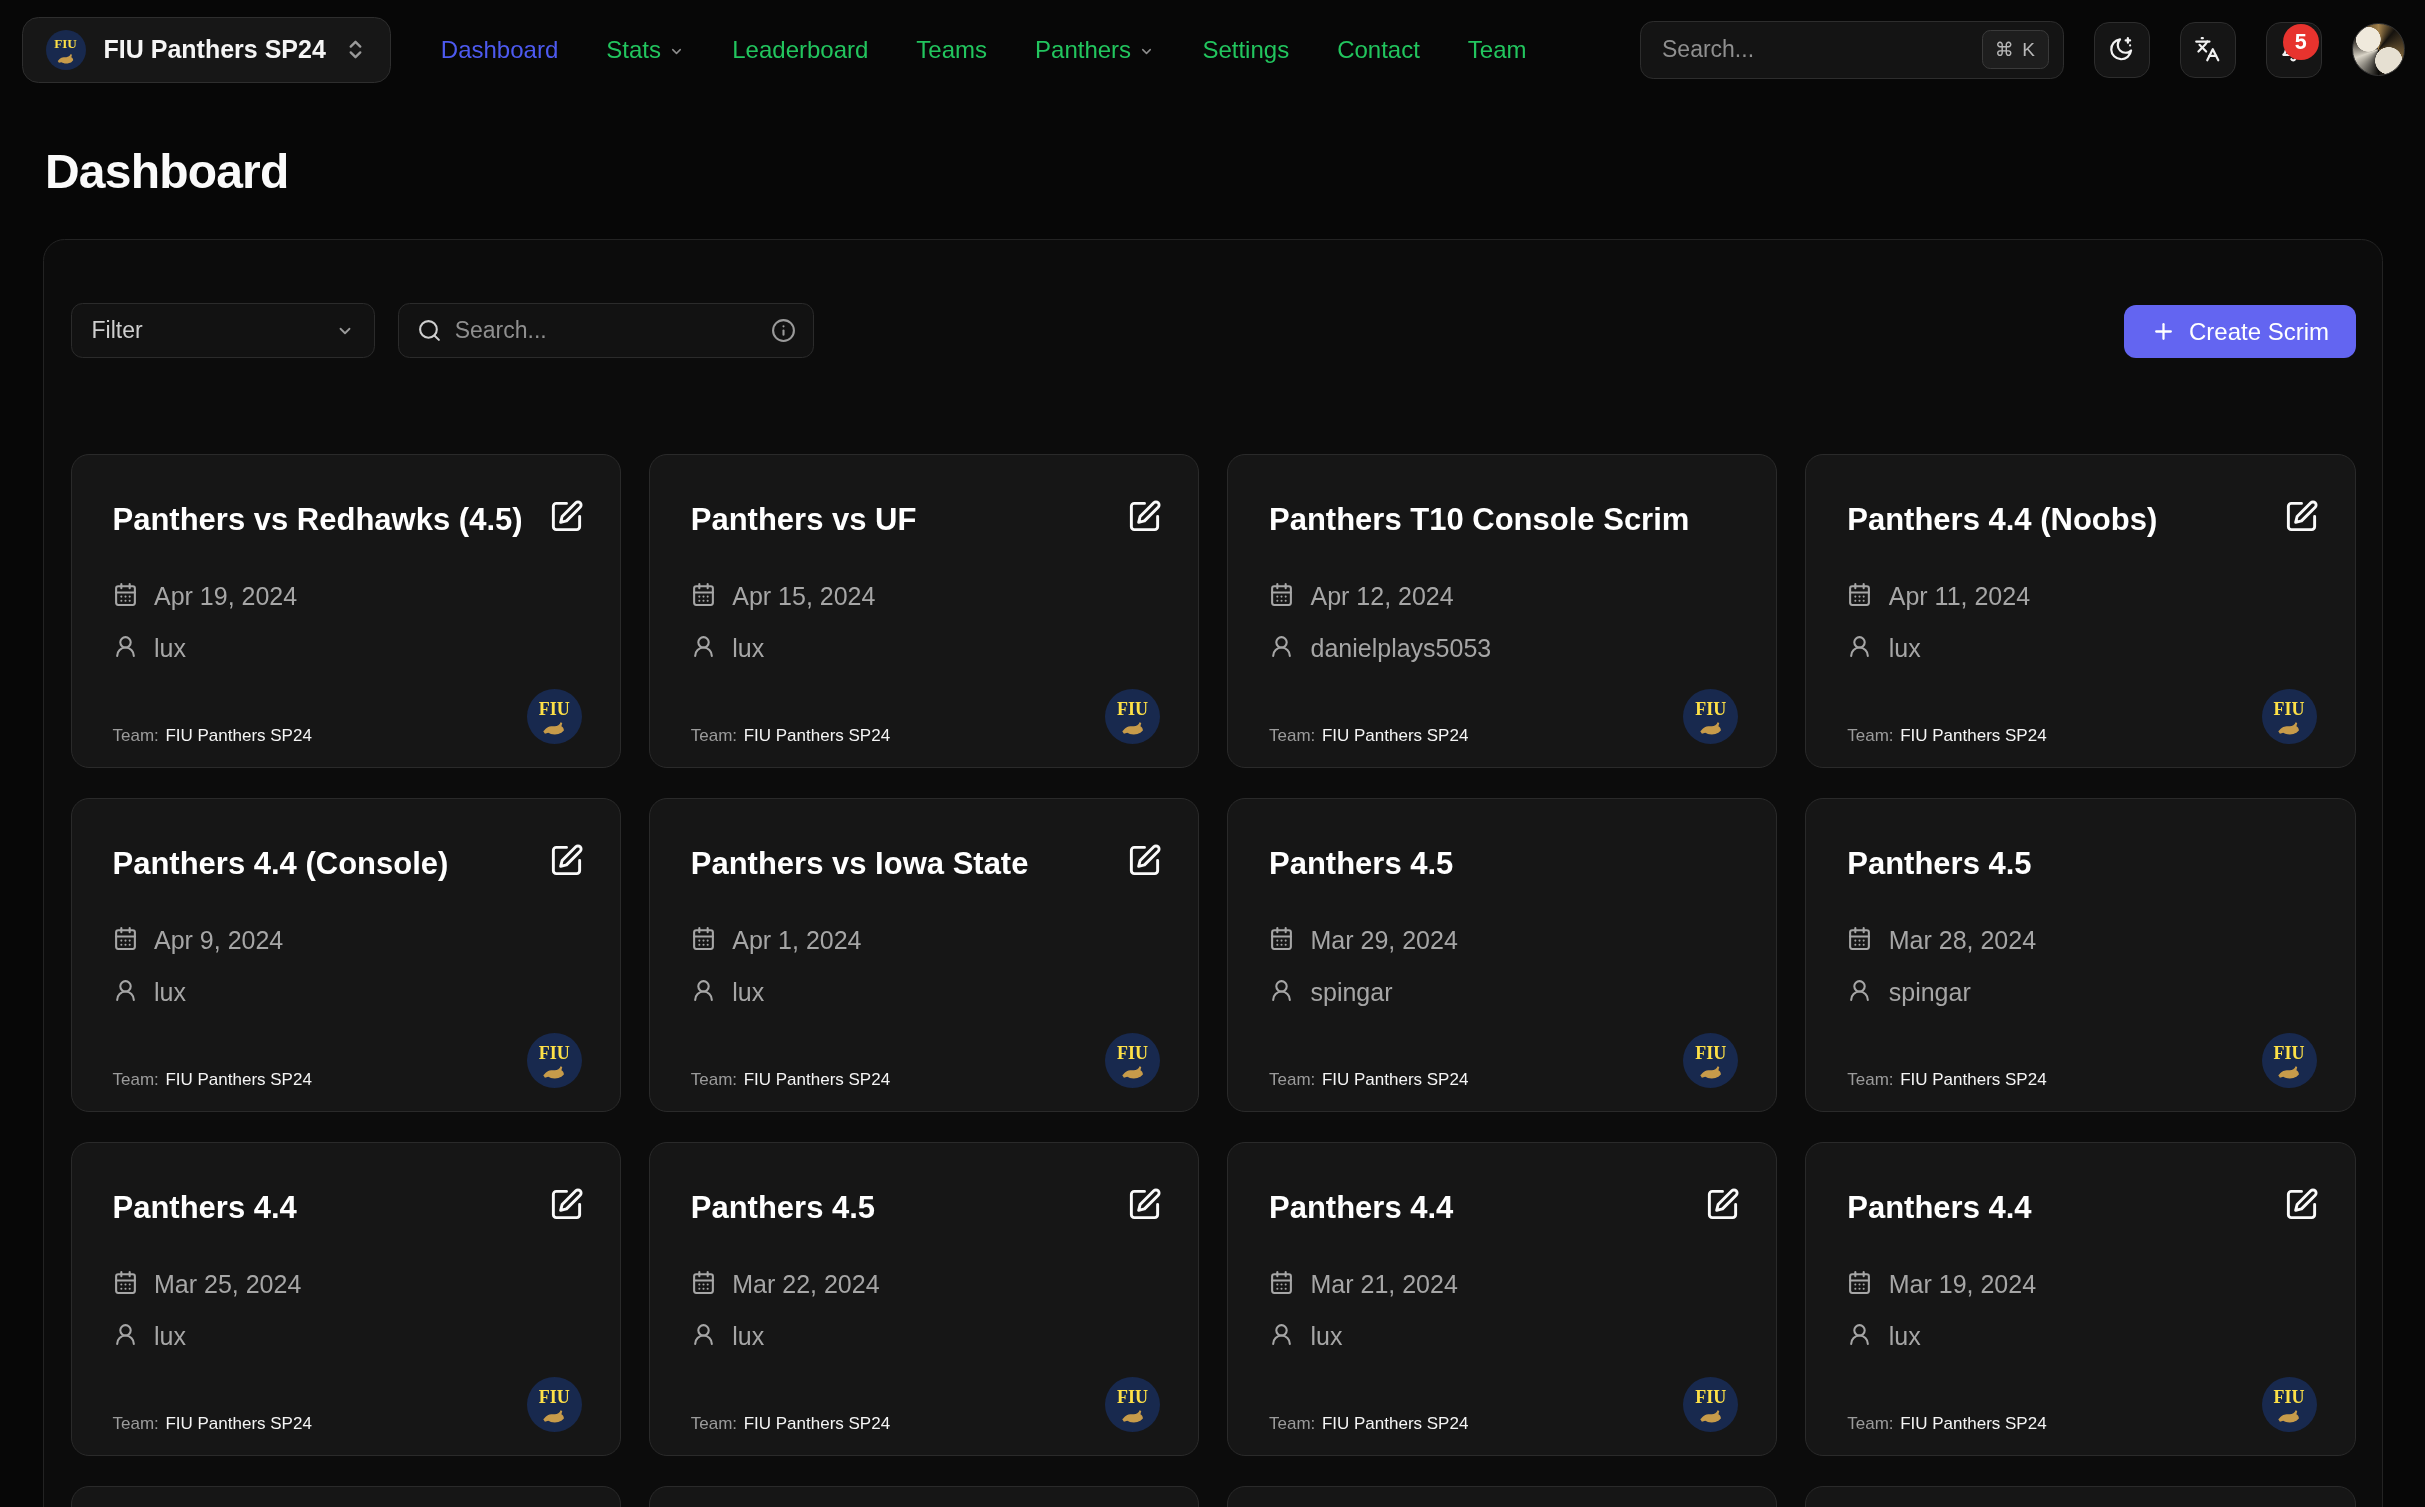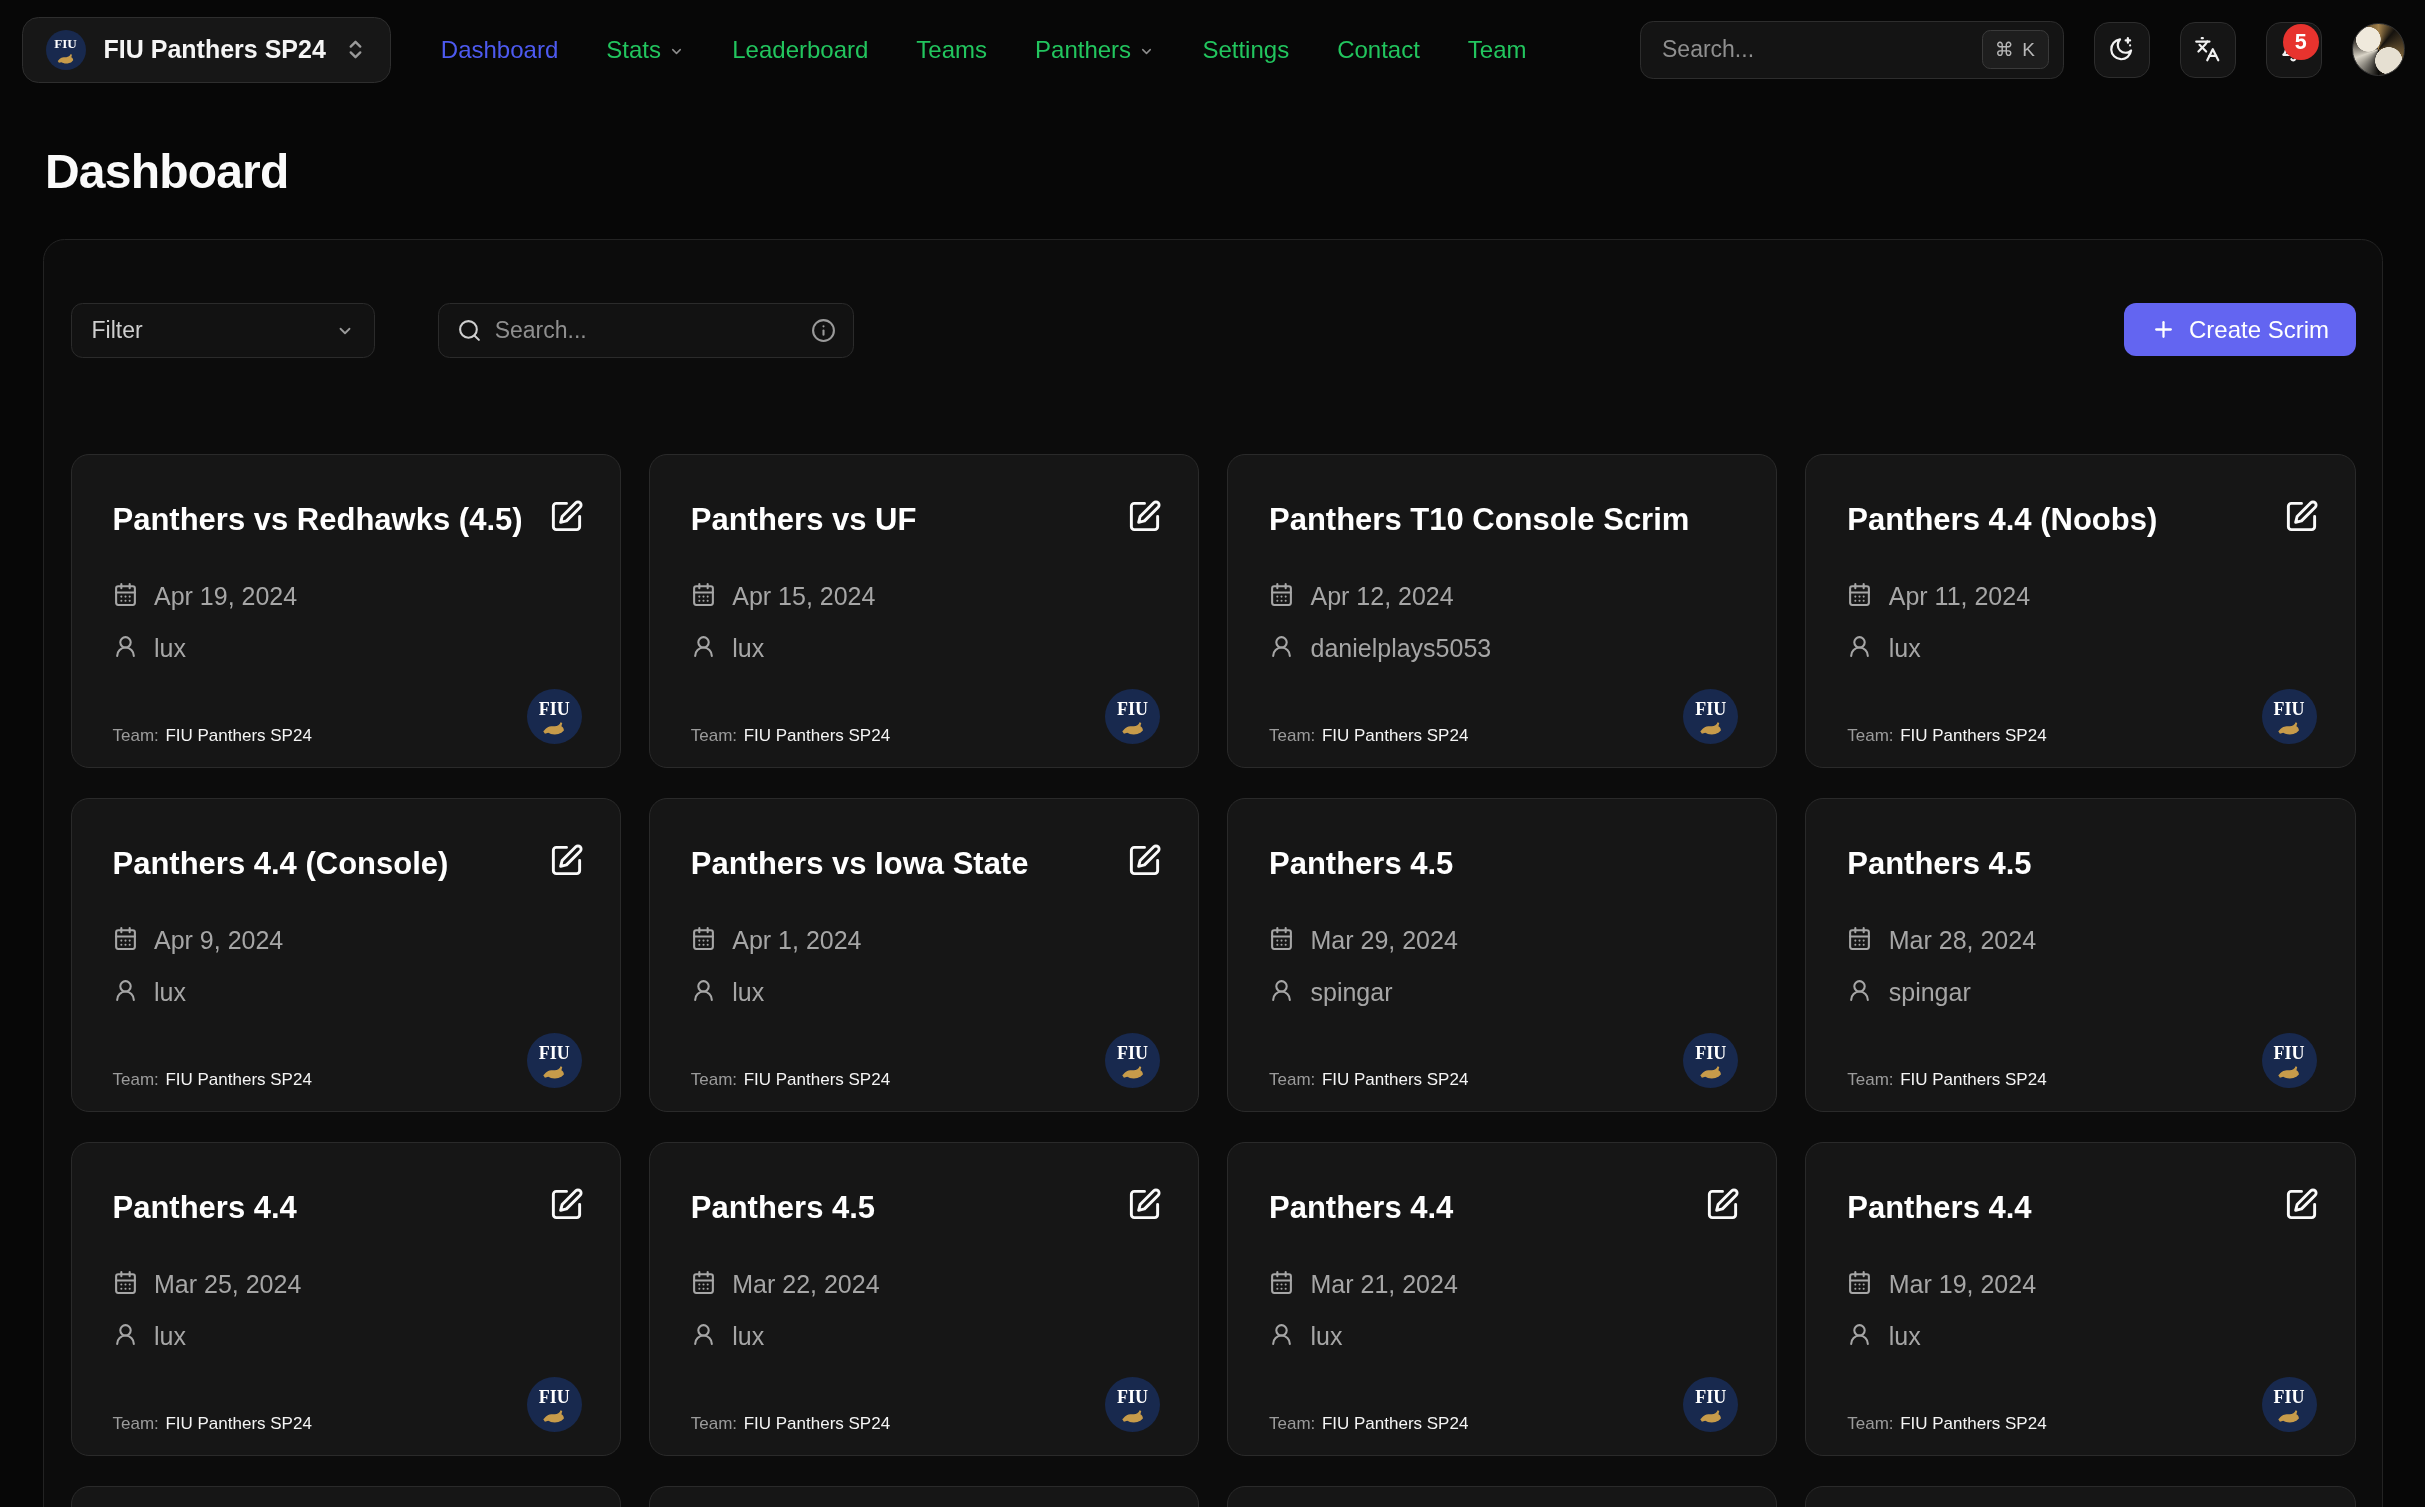--- a/index.html
+++ b/index.html
@@ -58,21 +58,21 @@
   }
 
   
   .page-title { font-size:48px; font-weight:700; letter-spacing:-0.8px; margin:45px 0 0 45px; }
 
   .panel {
     margin:40px 43px 0 43px; width:2340px; height:1621px;
     background:#0c0c0c; border:1.7px solid #232323; border-radius:21.5px;
     padding:63px 26.5px 0 26.5px;
   }
-  .toolbar { display:flex; align-items:flex-start;gap:40px; }
+  .toolbar { display:flex; align-items:flex-end; }
   .control {
     height:55px; background:#121212; border:1.7px solid #2b2b2b; border-radius:11.6px;
     display:flex; align-items:center; color:#cfcfcf; font-size:23px;
   }
   .filter-select { width:304px; padding:0 20px; cursor:pointer; }
   .filter-select .dd { margin-left:auto; color:#9a9a9a; }
   .searchbox { width:416px; margin-left:23px; padding:0 16.5px 0 18px; gap:13.2px; cursor:text; }
   .searchbox .ph { color:#8f8f8f; }
   .searchbox .info { margin-left:auto; color:#9a9a9a; }
   .btn-create {
@@ -97,21 +97,21 @@
   .meta-row { display:flex; align-items:flex-start; gap:16.5px; color:#a6a6a6; font-size:25px; }
   .meta-row svg { color:#a6a6a6; }
   .team-line { position:absolute; left:41px; bottom:21.5px; font-size:17px; color:#9b9b9b; }
   .team-line .tv { color:#f5f5f5; margin-left:6.6px; }
   .fiu-badge {
     position:absolute; right:38px; bottom:23px; width:55px; height:55px; border-radius:50%;
     background:#18294e; display:flex; flex-direction:column; align-items:center; justify-content:center;
     overflow:hidden;
   }
   .fiu-badge .fiu-txt {
-    font-family:"Liberation Serif", serif; font-weight:700; font-size:18px; color:#ffffff;
+    font-family:"Liberation Serif", serif; font-weight:700; font-size:18px; color:#fde047;
     line-height:18px; margin-top:1.7px; letter-spacing:0;
   }
   .team-pill .fiu-badge { position:static; width:40px; height:40px; }
   .team-pill .fiu-txt { font-size:13.2px; line-height:13.2px; }
   .fiu-badge svg { margin-top:0.8px; }
 </style>
 </head>
 <body>
 
 <svg width="0" height="0" style="position:absolute">

